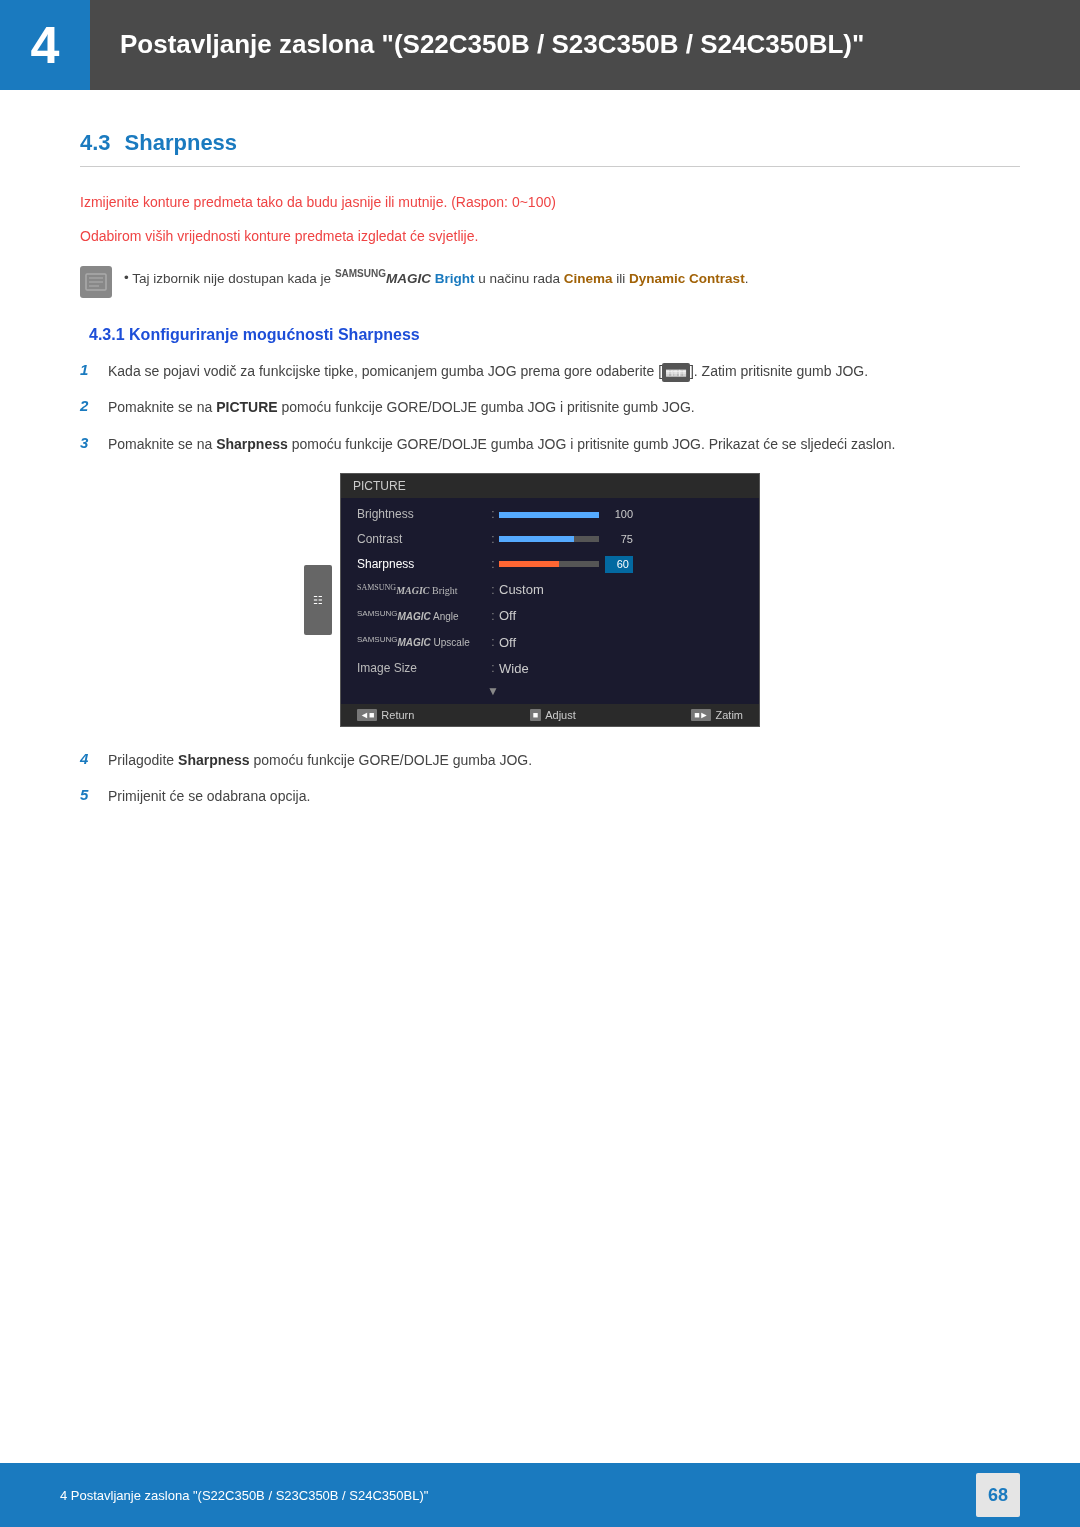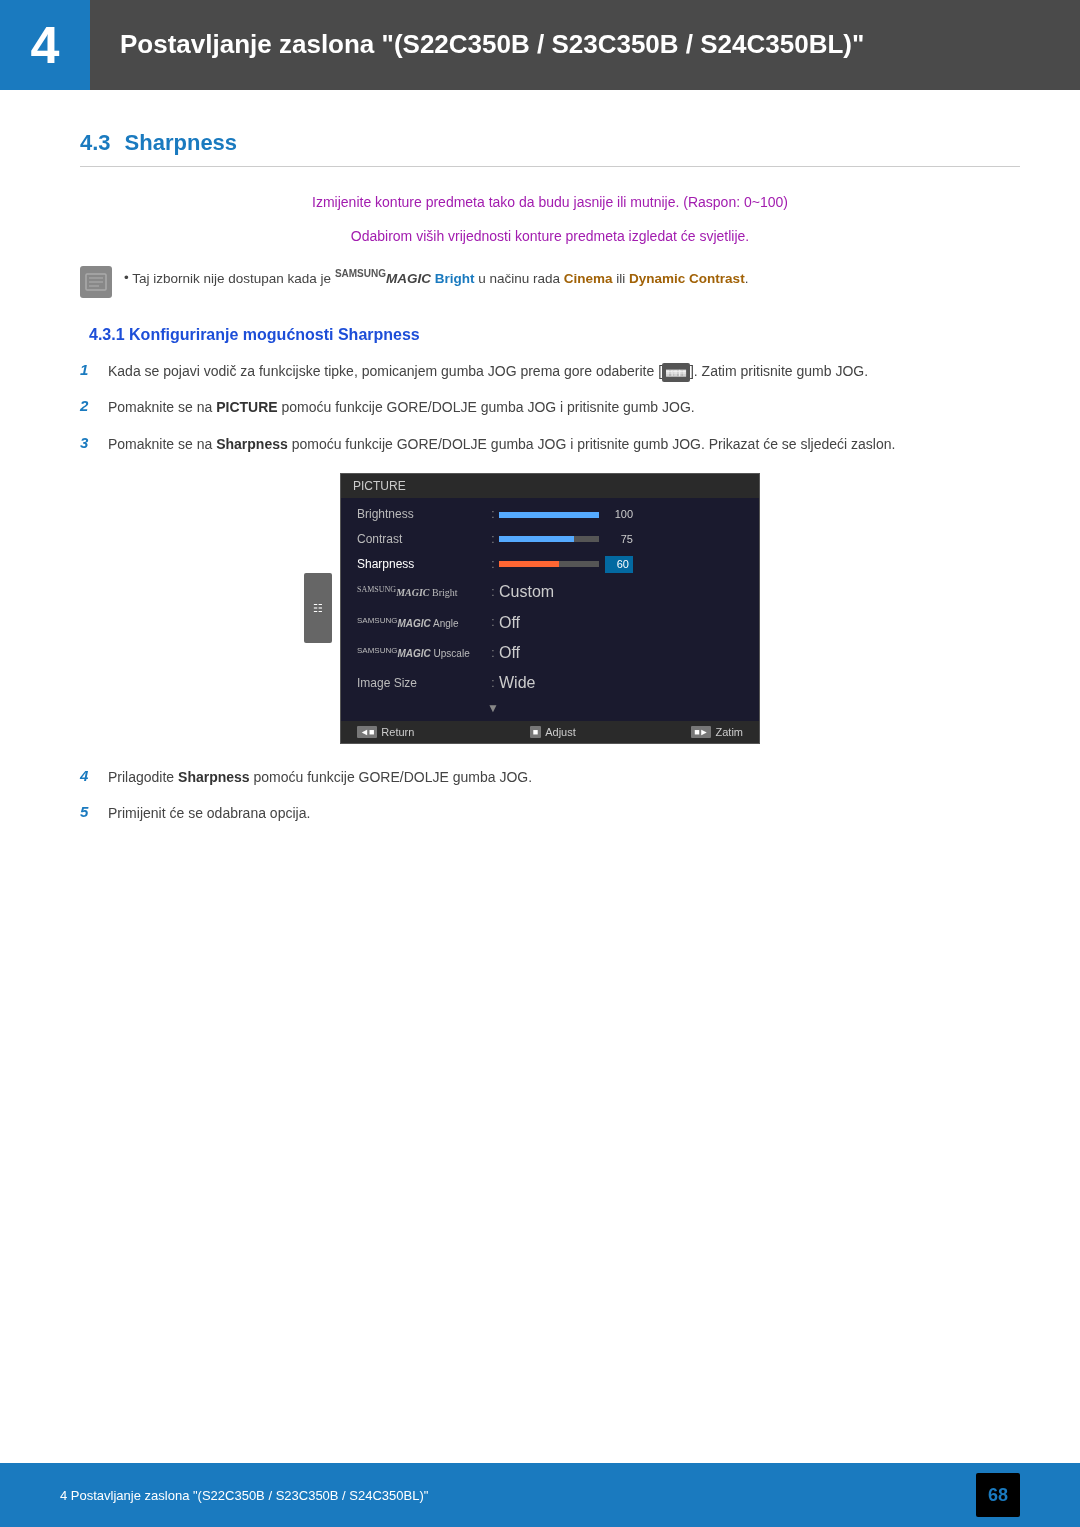--- a/index.html
+++ b/index.html
@@ -62,24 +62,23 @@
     }
     .section-title {
       font-size: 22px;
       font-weight: bold;
       color: #1a7abf;
     }
 
     
     .body-text {
       font-size: 14px;
-      color: #a21caf;
+      color: #ef4444;
       margin-bottom: 12px;
       line-height: 1.6;
-      text-align: center;
     }
 
     
     .note-box {
       display: flex;
       align-items: flex-start;
       gap: 12px;
       margin: 18px 0 24px 0;
     }
     .note-icon {
@@ -230,21 +229,21 @@
       text-align: right;
     }
     .osd-num.highlighted-num {
       background: #0369a1;
       color: #fff;
       padding: 1px 4px;
       font-size: 11px;
     }
     .osd-text-value {
       color: #ccc;
-      font-size: 16px;
+      font-size: 13px;
     }
     .osd-arrow-row {
       display: flex;
       align-items: center;
       padding: 2px 16px;
     }
     .osd-arrow {
       color: #888;
       font-size: 11px;
       padding-left: 130px;
@@ -281,21 +280,21 @@
       display: flex;
       justify-content: space-between;
       align-items: center;
       padding: 10px 60px;
       font-size: 13px;
     }
     .page-footer-text {
       color: #fff;
     }
     .page-number-box {
-      background: #000000;
+      background: #e5e5e5;
       color: #1a7abf;
       font-size: 18px;
       font-weight: bold;
       width: 44px;
       height: 44px;
       display: flex;
       align-items: center;
       justify-content: center;
       border-radius: 2px;
     }

